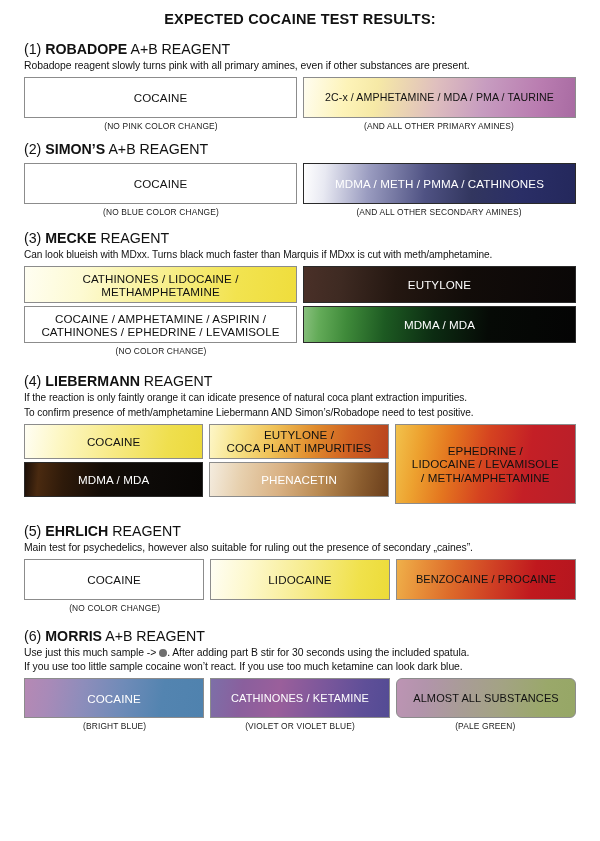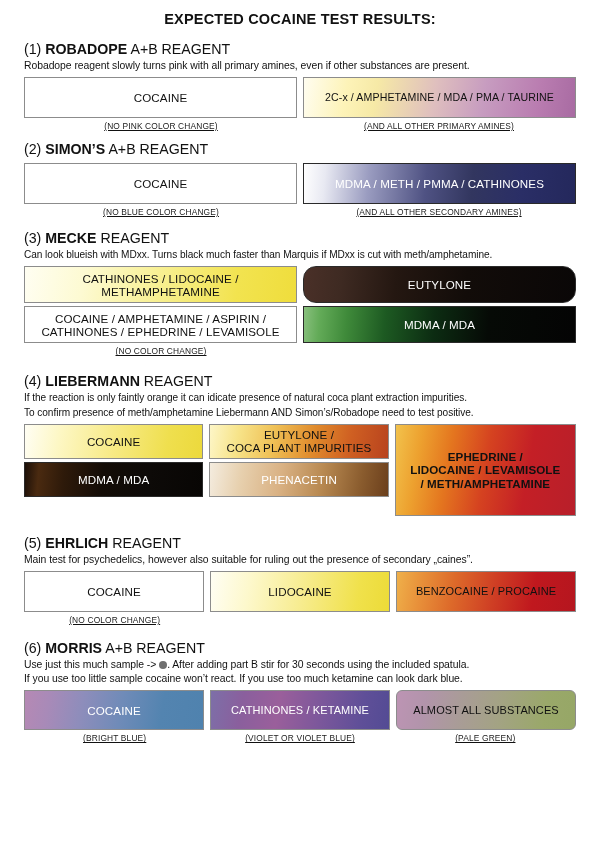--- a/index.html
+++ b/index.html
@@ -60,31 +60,31 @@
     line-height: 13.4px;
     letter-spacing: 0.1px;
     position: relative;
     overflow: hidden;
   }
   .bar span { position: relative; z-index: 2; padding: 0 3px; }
   .bar.dark { border-color: #2a2a2a; }
   .bar.h1 { height: 41px; }
   .bar.h2 { height: 37px; }
   .bar.h-lieb { height: 35px; }
-  .bar.h-tall { height: 92px; font-weight: bold; }
+  .bar.h-tall { height: 80px; }
   .bar.h-morris { height: 40px; }
 
   .caption {
     font-size: 8.4px;
     text-align: center;
     letter-spacing: 0.15px;
     margin-top: 3px;
     color: #1a1a1a;
   }
-  .cap-row { display: flex; gap: 4px; text-decoration: underline; }
+  .cap-row { display: flex; gap: 4px; }
 
   .dot {
     display: inline-block;
     width: 8px;
     height: 8px;
     border-radius: 50%;
     background: #6f6f6f;
     vertical-align: -1px;
   }
 
@@ -147,21 +147,21 @@
       <span class="name">MECKE</span>
       <span class="rest">REAGENT</span>
     </div>
     <div class="sec-desc" style="font-size:10.1px;">Can look blueish with MDxx. Turns black much faster than Marquis if MDxx is cut with meth/amphetamine.</div>
 
     <div class="row">
       <div class="bar h2 w-half" style="background:linear-gradient(100deg,#fffef2 0%,#fdfad2 22%,#f8f095 48%,#f2e34f 78%,#efdd3c 100%);">
         <span style="white-space:pre-line;">CATHINONES / LIDOCAINE /
 METHAMPHETAMINE</span>
       </div>
-      <div class="bar h2 w-half dark" style="background:linear-gradient(95deg,#4a3028 0%,#3e2a22 14%,#241711 34%,#120c09 60%,#0a0707 100%);border-radius:13px;">
+      <div class="bar h2 w-half dark" style="background:linear-gradient(95deg,#4a3028 0%,#3e2a22 14%,#241711 34%,#120c09 60%,#0a0707 100%);">
         <span style="color:#ffffff;">EUTYLONE</span>
       </div>
     </div>
 
     <div class="row tight">
       <div class="bar h2 w-half" style="background:#ffffff;">
         <span style="white-space:pre-line;">COCAINE / AMPHETAMINE / ASPIRIN /
 CATHINONES / EPHEDRINE / LEVAMISOLE</span>
       </div>
       <div class="bar h2 w-half dark" style="background:linear-gradient(95deg,#89c07e 0%,#63ab58 6%,#3f8a3a 16%,#1d5a22 30%,#0c2c12 48%,#060a06 68%,#040404 100%);">

